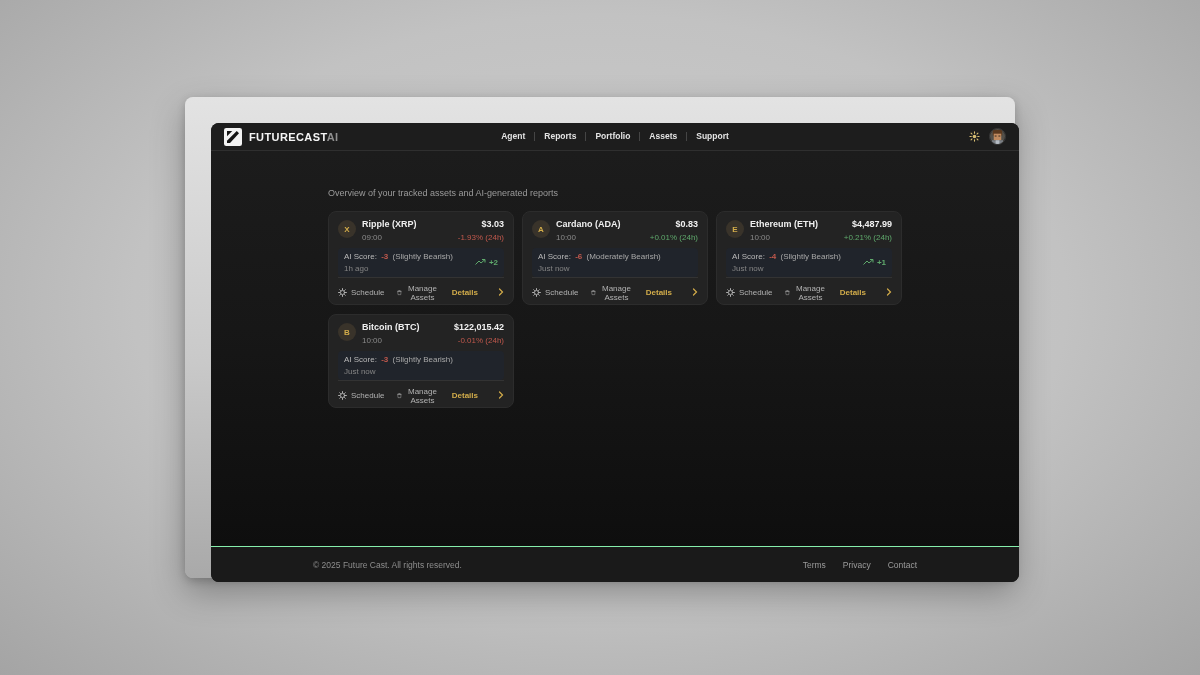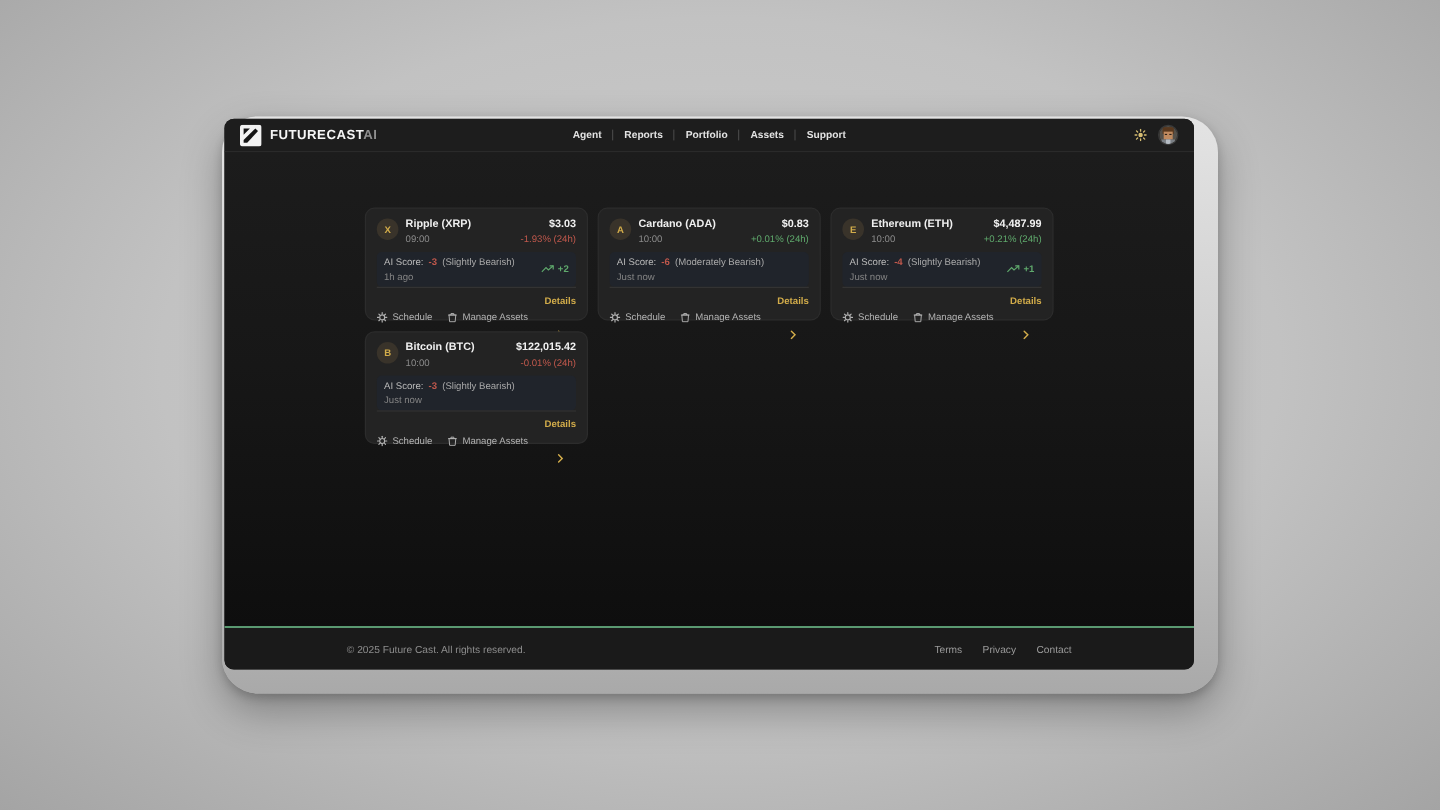--- a/index.html
+++ b/index.html
@@ -7,21 +7,21 @@
   body {
     font-family:"Liberation Sans", sans-serif;
     background: radial-gradient(ellipse at 50% 45%, #cdcdcd 0%, #c2c2c2 55%, #a4a4a4 100%);
     display:flex; align-items:center; justify-content:center;
     overflow:hidden;
   }
   
   .frame {
     width:830px; height:481px;
     background:linear-gradient(180deg,#e3e3e3 0%,#c9c9c9 55%,#a9a9a9 100%);
-    border-radius:30px; padding:2px;
+    border-radius:8px; padding:26px;
     box-shadow:0 14px 34px rgba(0,0,0,.30), 0 3px 8px rgba(0,0,0,.18);
   }
   .screen {
     width:808px; height:459px; background:#141414;
     border-radius:8px; overflow:hidden;
     display:flex; flex-direction:column;
   }
   
   .topbar {
     height:28px; flex:0 0 28px; background:#1d1d1d;
@@ -80,22 +80,22 @@
   .card-actions {
     margin-top:auto; border-top:1px solid #333333; padding-top:6px;
     display:flex; align-items:center; gap:13px;
   }
   .act {
     background:none; border:none; cursor:pointer; font-family:inherit;
     display:flex; align-items:center; gap:4px; color:#b2b2b2; font-size:8px; padding:0;
   }
   .details {
     background:none; border:none; cursor:pointer; font-family:inherit;
-    margin-left:auto; display:flex; align-items:center; gap:20px;
-    color:#d2ac4a; font-size:8px; font-weight:700; padding:0;flex-direction:column;
+    margin-left:auto; display:flex; align-items:flex-start; gap:20px;
+    color:#d2ac4a; font-size:8px; font-weight:700; padding:0;
   }
   
   .footer {
     flex:0 0 36px; background:#1a1a1a; border-top:1px solid #86efac;
     display:flex; align-items:center;
   }
   .footer-inner { width:604px; margin:0 auto; display:flex; align-items:center; justify-content:space-between; }
   .copyright { color:#8d8d8d; font-size:8.5px; }
   .flinks { display:flex; gap:17px; }
   .flink { background:none; border:none; cursor:pointer; font-family:inherit; color:#9b9b9b; font-size:8.5px; padding:0; }
@@ -150,20 +150,21 @@
             <rect x="9" y="7" width="2" height="1" fill="#2e2218"></rect>
             <rect x="2" y="12" width="12" height="4" fill="#7a7f85"></rect>
             <rect x="6" y="12" width="4" height="4" fill="#b5bcc4"></rect>
           </svg>
         </span>
       </div>
     </header>
 
     <main class="main">
       <div class="container">
+        <p class="page-sub">Overview of your tracked assets and AI-generated reports</p>
 
         <div class="grid">
 
           <article class="card">
             <div class="card-head">
               <span class="coin">X</span>
               <div>
                 <div class="nm">Ripple (XRP)</div>
                 <div class="tm">09:00</div>
               </div>

